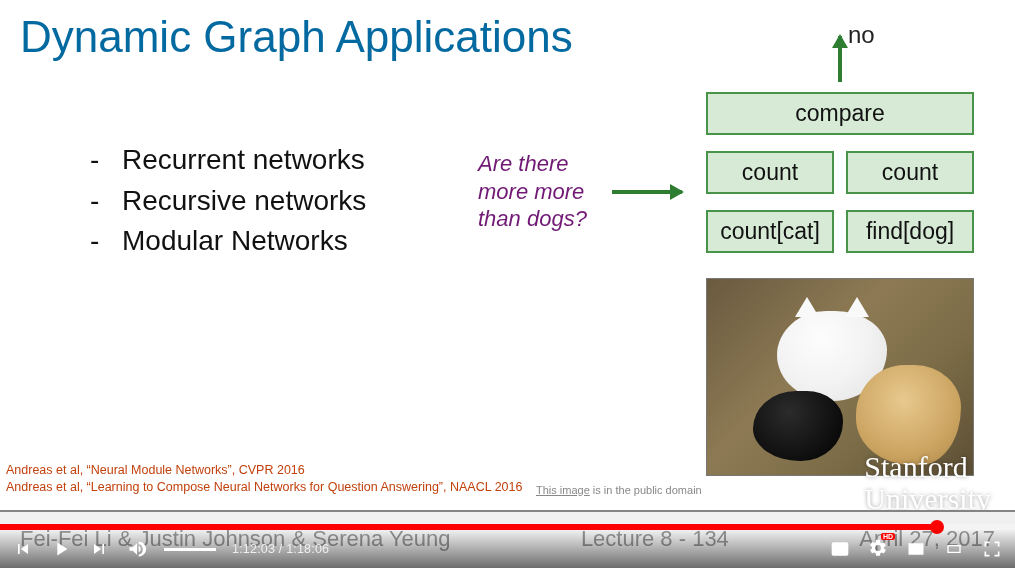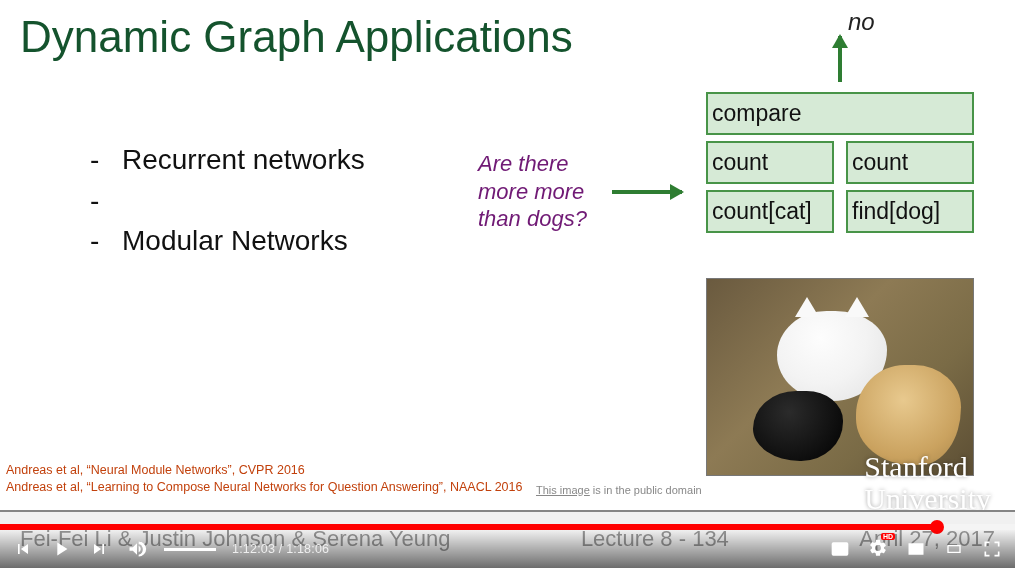--- a/index.html
+++ b/index.html
@@ -8,21 +8,21 @@
       height: 568px;
       font-family: Arial, Helvetica, sans-serif;
       background: #fff;
       position: relative;
       overflow: hidden;
     }
     
     .slide { position: absolute; inset: 0; background: #fff; }
     .title {
       position: absolute; top: 12px; left: 20px;
-      font-size: 44px; font-weight: 400; color: #14532d;
+      font-size: 44px; font-weight: 400; color: #0369a1;
     }
     .bullets {
       position: absolute; top: 140px; left: 90px;
       font-size: 28px; color: #111; line-height: 1.45;
     }
     .bullets .row { display: flex; gap: 16px; }
     .bullets .dash { width: 16px; }
     .question {
       position: absolute; top: 150px; left: 478px;
       font-style: italic; font-size: 22px; color: #701a75;
@@ -35,28 +35,28 @@
     .arrow-right::after {
       content: ""; position: absolute; right: -2px; top: -6px;
       border-left: 14px solid #2e7d32;
       border-top: 8px solid transparent;
       border-bottom: 8px solid transparent;
     }
     
     .mods { position: absolute; top: 92px; left: 706px; width: 268px; }
     .mbox {
       background: #d6ead6; border: 2px solid #489448;
-      font-size: 23px; color: #111; 
+      font-size: 23px; color: #111; text-align: center;
       padding: 6px 4px;
     }
-    .mrow { display: flex; gap: 12px; margin-top: 6px; }
+    .mrow { display: flex; gap: 12px; margin-top: 16px; }
     .mrow .mbox { flex: 1 1 0; }
     .answer {
-      position: absolute; top: 8px; left: 820px;
-      font-style: italic; font-size: 24px; color: #222; margin-left: 28px;
+      position: absolute; top: 21px; left: 820px;
+      font-size: 24px; color: #222; margin-left: 28px;
     }
     .arrow-up {
       position: absolute; top: 36px; left: 838px;
       width: 4px; height: 46px; background: #2e7d32;
     }
     .arrow-up::before {
       content: ""; position: absolute; top: -2px; left: -6px;
       border-bottom: 14px solid #2e7d32;
       border-left: 8px solid transparent;
       border-right: 8px solid transparent;
@@ -148,20 +148,21 @@
 
   <div class="title">Dynamic Graph Applications</div>
 
   <div class="bullets">
     <div class="row">
         <span class="dash">-</span>
         <span>Recurrent networks</span>
       </div>
     <div class="row">
         <span class="dash">-</span>
+        <span>Recursive networks</span>
       </div>
     <div class="row">
         <span class="dash">-</span>
         <span>Modular Networks</span>
       </div>
   </div>
 
   <div class="question">
     <div>Are there</div>
     <div>more more</div>

